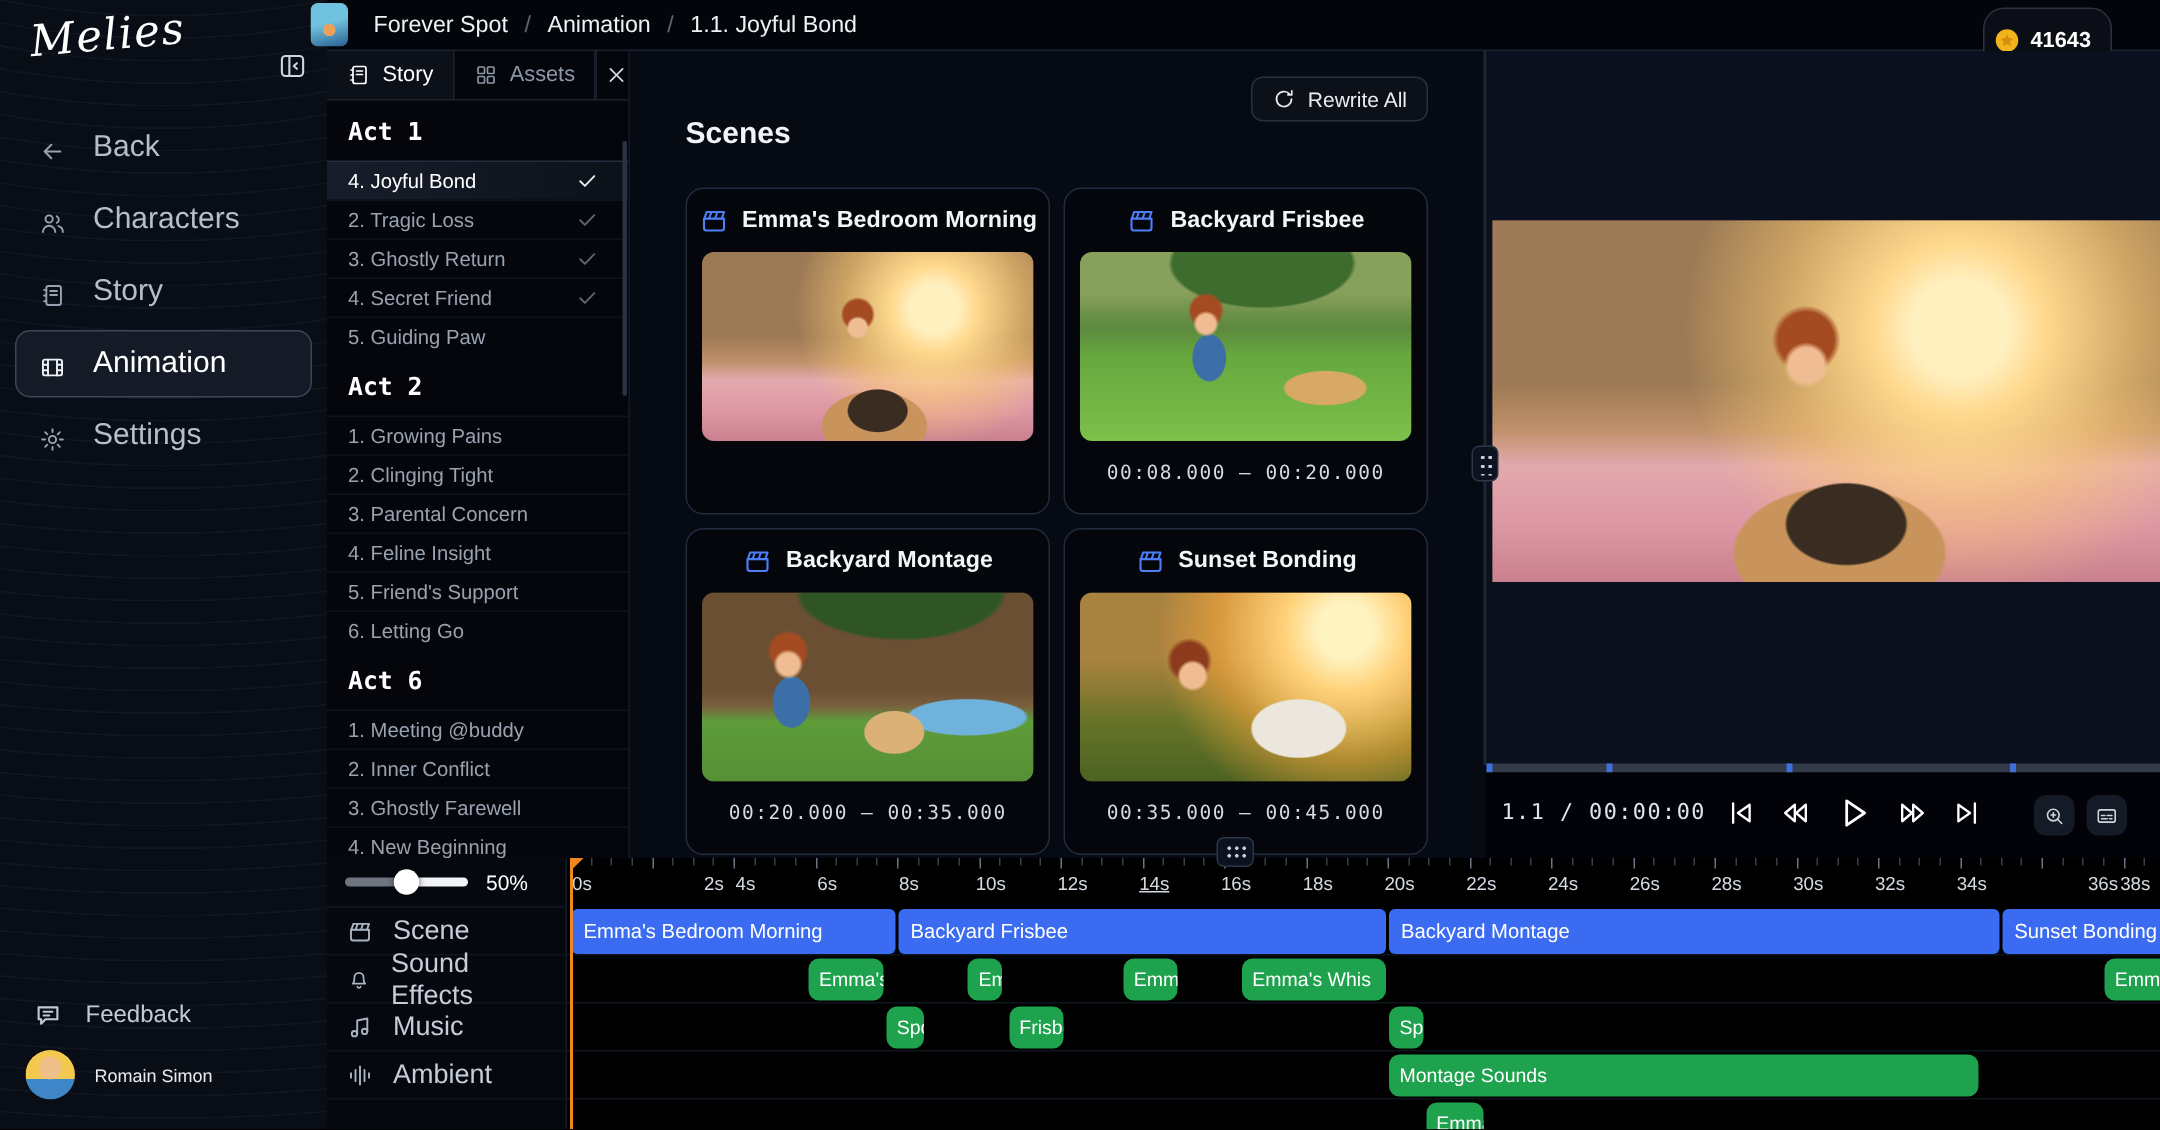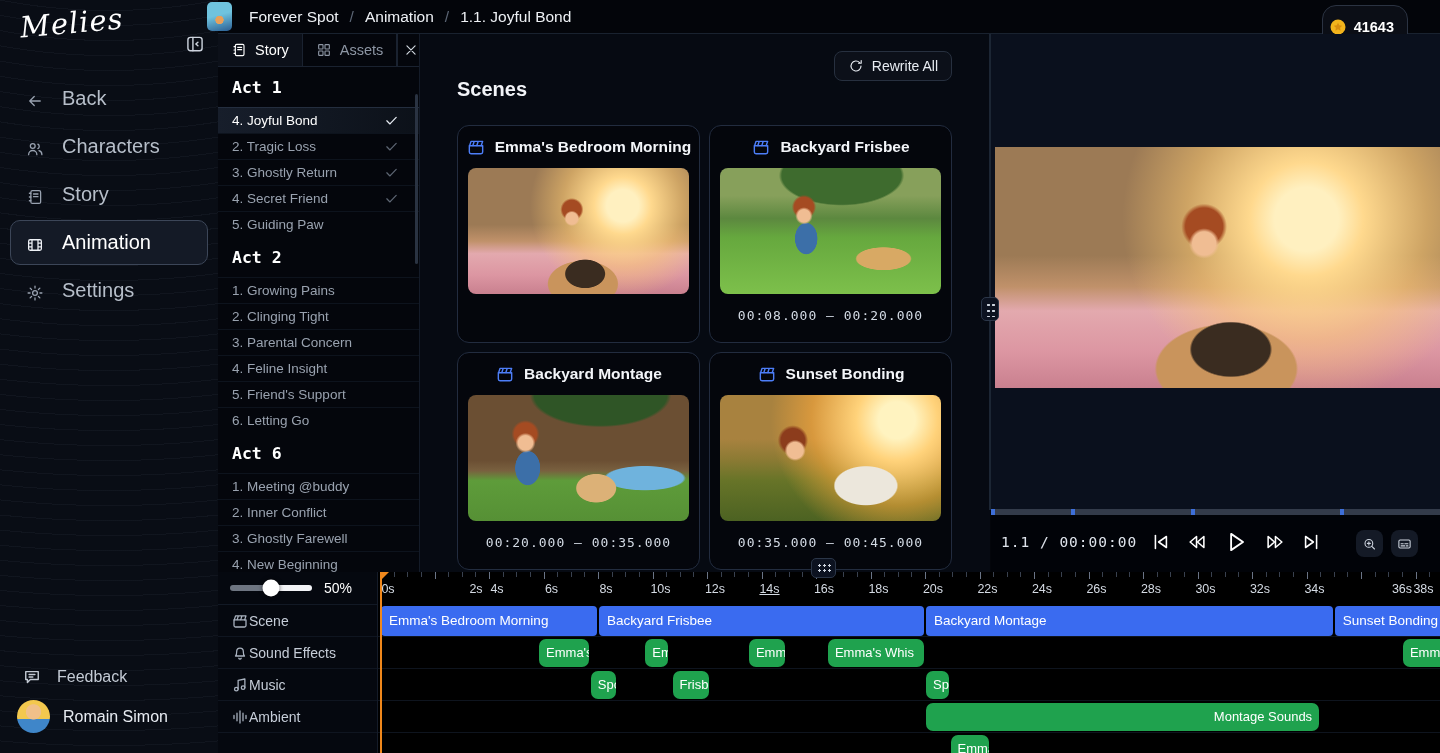--- a/index.html
+++ b/index.html
@@ -22,21 +22,21 @@
         color:#cdd4de;padding:0;cursor:pointer;}
   .side-nav{position:absolute;top:76px;left:10px;right:10px;display:flex;flex-direction:column;gap:3px;}
   .side-item{display:flex;align-items:flex-end;gap:18px;padding:10px 15px;border-radius:10px;
         color:#b6bec9;font-size:20px;cursor:pointer;border:1px solid transparent;}
   .side-item.active{background:#141a26;border:1px solid #3c4658;color:#fff;}
   .side-item .ic{color:#99a2b0;}
   .side-item.active .ic{color:#eef1f6;}
   .feedback{position:absolute;left:22px;bottom:66px;display:flex;gap:15px;align-items:center;
         color:#c3cad4;font-size:16px;cursor:pointer;}
   .user{position:absolute;left:17px;bottom:20px;display:flex;gap:13px;align-items:center;
-        font-size:16px;color:#e8ecf2;cursor:pointer;}
+        font-size:12px;color:#e8ecf2;cursor:pointer;}
   .avatar{width:33px;height:33px;border-radius:50%;
      background:radial-gradient(circle at 50% 36%, #f0c089 0 27%, rgba(0,0,0,0) 30%),
                 linear-gradient(to bottom,#f3c84e 0 58%,#3f86c9 58% 100%);}
 
   
   .topline{position:absolute;left:218px;top:33px;right:0;height:1px;background:#19222f;}
   .proj-thumb{position:absolute;left:207px;top:2px;width:25px;height:29px;border-radius:5px;
      background:radial-gradient(circle at 50% 62%, #e8a05a 0 18%, rgba(0,0,0,0) 20%),
                 linear-gradient(165deg,#6fc3de 0 45%,#2a5e93 100%);}
   .breadcrumb{position:absolute;left:249px;top:0;height:33px;display:flex;align-items:center;gap:11px;
@@ -140,22 +140,22 @@
 
   
   .timeline{position:absolute;left:218px;top:572px;width:1222px;height:181px;background:#000;}
   .tl-left{position:absolute;left:0;top:0;width:160px;height:100%;background:#05080f;border-right:1px solid #151c29;}
   .tl-zoomrow{height:33px;display:flex;align-items:center;gap:12px;padding:0 12px;border-bottom:1px solid #121925;}
   .slider{position:relative;width:82px;height:6px;border-radius:3px;cursor:pointer;
         background:linear-gradient(90deg,#6e7581 0 50%,#f2f3f6 50% 100%);}
   .slider .knob{position:absolute;left:50%;top:50%;transform:translate(-50%,-50%);width:17px;height:17px;
         border-radius:50%;background:#fff;box-shadow:0 0 4px rgba(0,0,0,.6);}
   .zoomlabel{font-size:14px;color:#fff;}
-  .tl-label{height:32px;display:flex;align-items:center;padding:0 13px;border-bottom:1px solid #0f1520;
-        font-size:14px;color:#c6cdd8;cursor:pointer;}
+  .tl-label{height:32px;display:flex;align-items:center;gap:13px;padding:0 13px;border-bottom:1px solid #0f1520;
+        font-size:18px;color:#c6cdd8;cursor:pointer;}
   .tl-label .ic{color:#aab3c0;}
   .tl-right{position:absolute;left:160px;top:0;right:0;height:100%;overflow:hidden;}
   .ruler{position:absolute;top:0;left:0;right:0;height:33px;cursor:pointer;}
   .tick{position:absolute;top:0;width:1px;}
   .tick.minor{height:5px;background:#39414f;}
   .tick.major{height:7px;background:#6a7486;}
   .ticklabel{position:absolute;top:10px;transform:translateX(-50%);font-size:12.5px;color:#d5dbe4;}
   .trow{position:absolute;left:0;right:0;height:32px;border-bottom:1px solid #0e141e;}
   .clip{position:absolute;top:2px;height:28px;border-radius:7px;color:#fff;font-size:13px;line-height:28px;
         padding:0 7px;overflow:hidden;white-space:nowrap;cursor:pointer;}
@@ -659,21 +659,21 @@
           <div class="clip" style="left: 370.875px; width: 36.15px; background: rgb(31, 162, 78);"><span>Emma</span></div>
           <div class="clip" style="left: 449.9px; width: 96.1px; background: rgb(31, 162, 78);"><span>Emma's Whis</span></div>
           <div class="clip" style="left: 1024.88px; width: 66.125px; background: rgb(31, 162, 78);"><span>Emma</span></div>
         </div>
         <div class="trow" style="top: 97px;">
           <div class="clip" style="left: 212.825px; width: 25.25px; background: rgb(31, 162, 78);"><span>Spo</span></div>
           <div class="clip" style="left: 294.575px; width: 36.15px; background: rgb(31, 162, 78);"><span>Frisbe</span></div>
           <div class="clip" style="left: 548px; width: 22.525px; background: rgb(31, 162, 78);"><span>Spo</span></div>
         </div>
         <div class="trow" style="top: 129px;">
-          <div class="clip" style="left: 548px; width: 393.125px; background: rgb(31, 162, 78); text-align: right;"><span>Montage Sounds</span></div>
+          <div class="clip" style="left: 548px; width: 393.125px; background: rgb(31, 162, 78);"><span>Montage Sounds</span></div>
         </div>
         <div class="trow" style="top: 161px;">
           <div class="clip" style="left: 572.525px; width: 38.875px; background: rgb(31, 162, 78);"><span>Emma</span></div>
         </div>
         <div class="playhead" style="left: 2px; background: rgb(240, 136, 28); color: rgb(240, 136, 28);"></div>
       </div>
   </section>
 
 </div>
 

